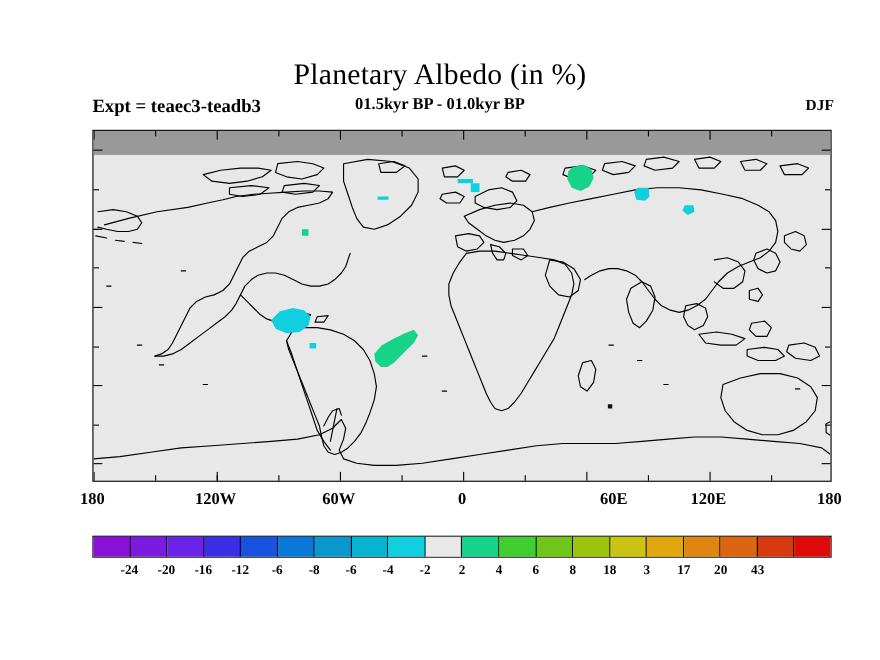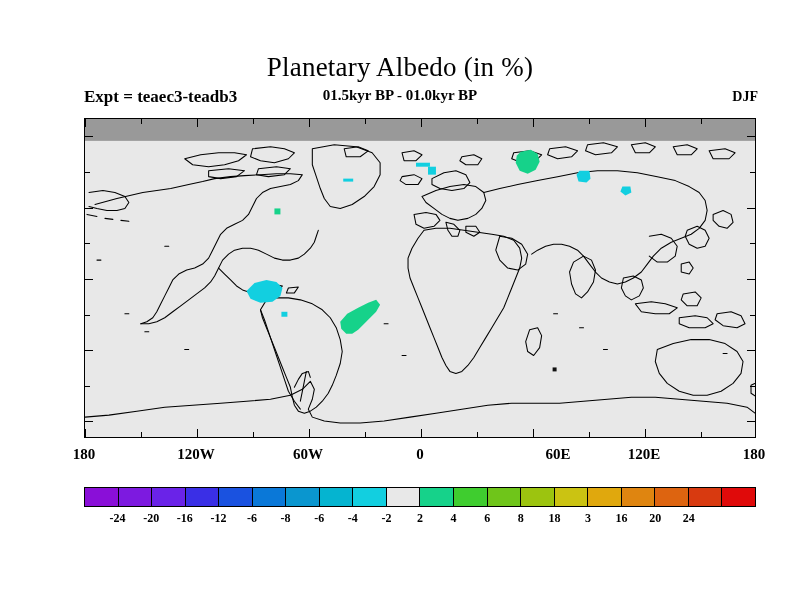--- a/index.html
+++ b/index.html
@@ -374,15 +374,15 @@
 <div class="cb-label" style="left: 285.6px;">-8</div>
 <div class="cb-label" style="left: 319.2px;">-6</div>
 <div class="cb-label" style="left: 352.8px;">-4</div>
 <div class="cb-label" style="left: 386.4px;">-2</div>
 <div class="cb-label" style="left: 420px;">2</div>
 <div class="cb-label" style="left: 453.6px;">4</div>
 <div class="cb-label" style="left: 487.2px;">6</div>
 <div class="cb-label" style="left: 520.8px;">8</div>
 <div class="cb-label" style="left: 554.4px;">18</div>
 <div class="cb-label" style="left: 588px;">3</div>
-<div class="cb-label" style="left: 621.6px;">16</div>
+<div class="cb-label" style="left: 621.6px;">17</div>
 <div class="cb-label" style="left: 655.2px;">20</div>
-<div class="cb-label" style="left: 688.8px;">24</div>
+<div class="cb-label" style="left: 688.8px;">43</div>
 
 </body></html>

